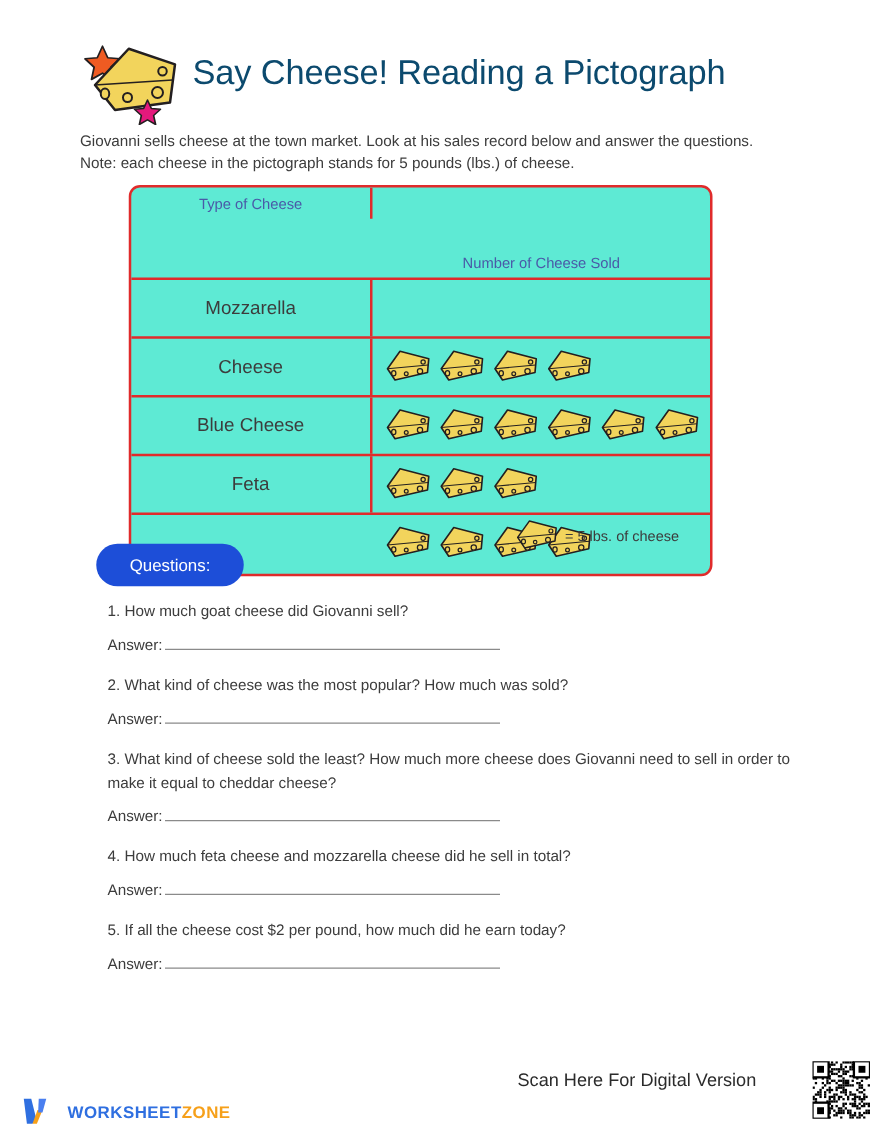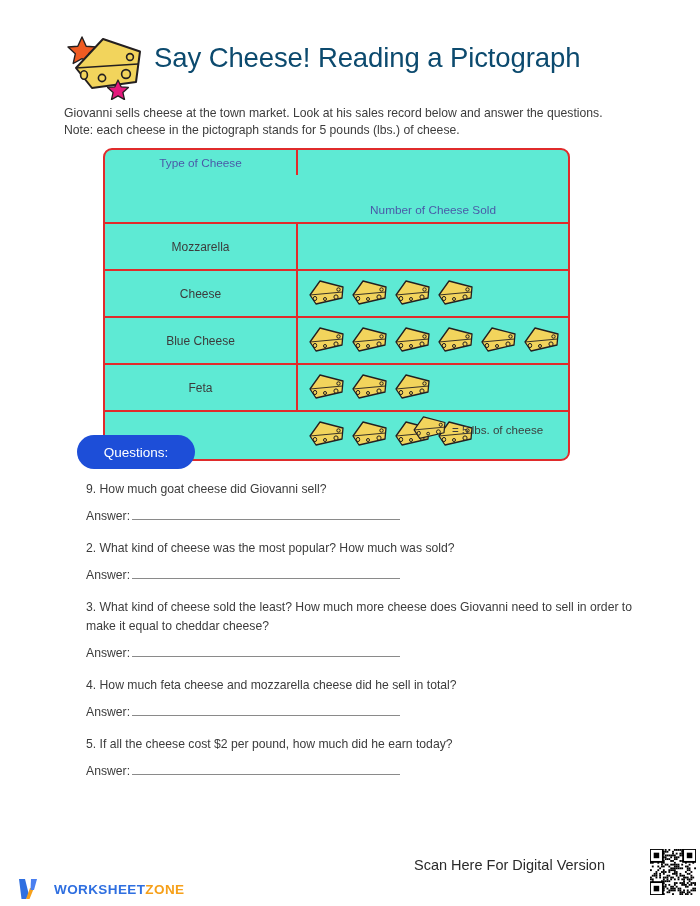--- a/index.html
+++ b/index.html
@@ -72,21 +72,21 @@
     box-sizing: border-box;
   }
   .trow.last { border-bottom: none; }
   .cell-type {
     width: 193px;
     box-sizing: border-box;
     border-right: 2px solid #e02b2b;
     display: flex;
     align-items: center;
     justify-content: center;
-    font-size: 12px;
+    font-size: 15px;
     color: #3c3c3c;
     flex: none;
   }
   .cell-count {
     flex: 1;
     box-sizing: border-box;
     display: flex;
     align-items: center;
     padding-left: 9px;
     gap: 3px;
@@ -459,21 +459,21 @@
       </svg>
     </div>
   <span id="legend-text">= 5 lbs. of cheese</span>
 </div>
 
 <div id="questions-badge">Questions:</div>
 
 <div id="questions">
 
   <div class="q-block">
-    <div class="q-text">9. How much goat cheese did Giovanni sell?</div>
+    <div class="q-text">1. How much goat cheese did Giovanni sell?</div>
     <div class="answer-row">
       <span class="answer-label">Answer:</span>
       <span class="answer-line"></span>
     </div>
   </div>
 
   <div class="q-block">
     <div class="q-text">2. What kind of cheese was the most popular? How much was sold?</div>
     <div class="answer-row">
       <span class="answer-label">Answer:</span>

